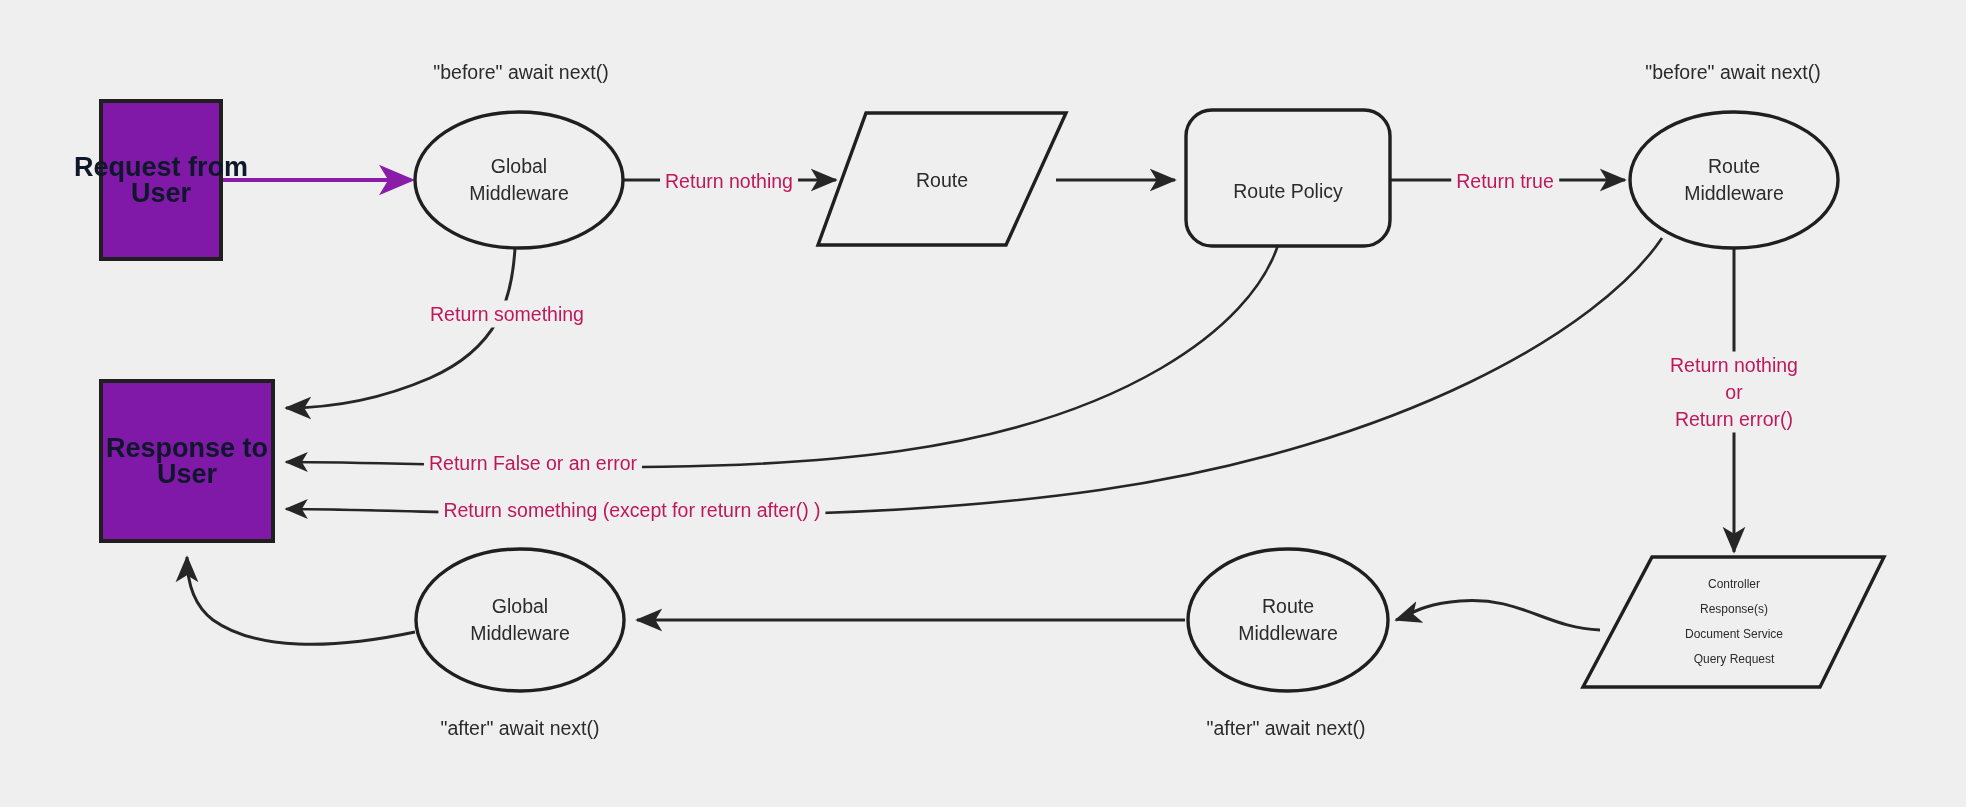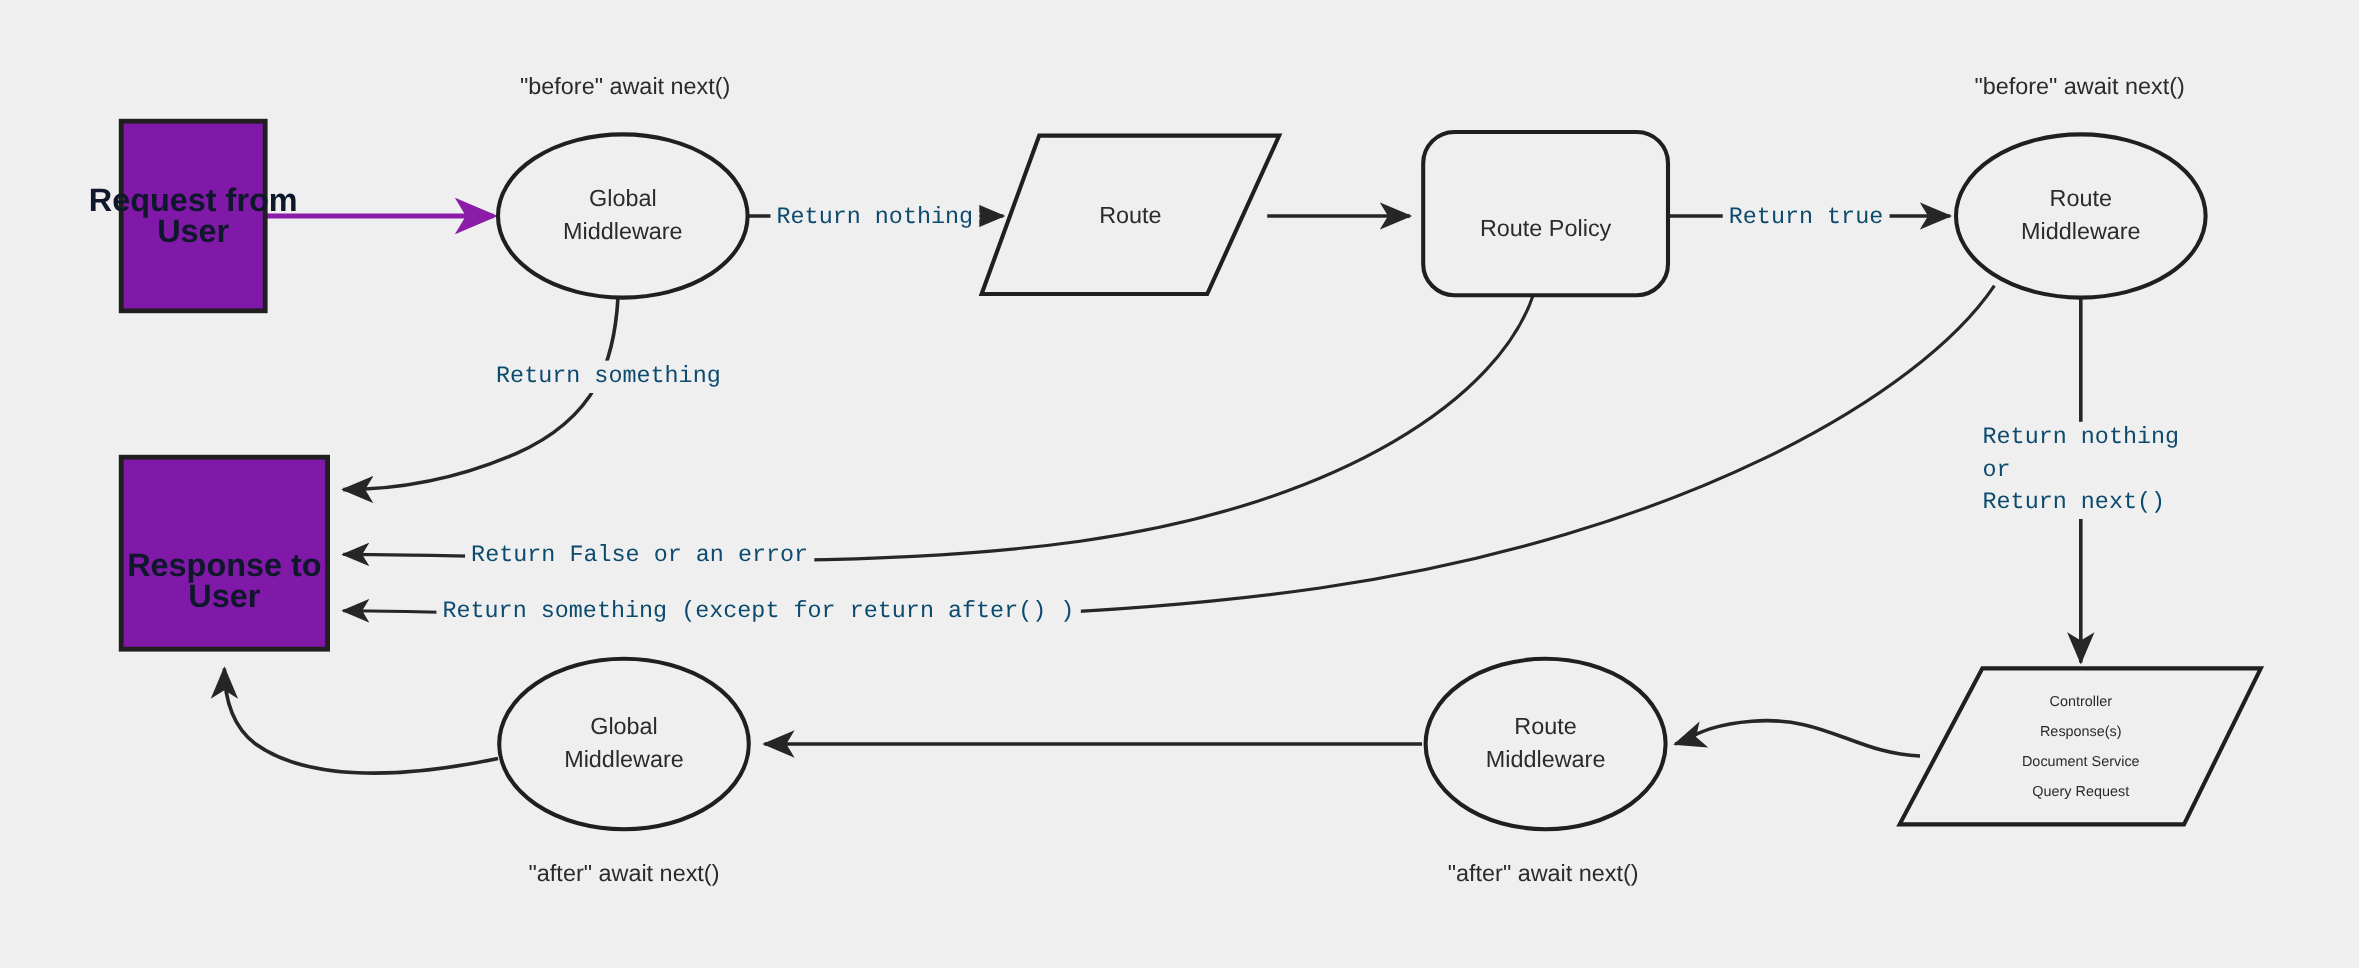--- a/index.html
+++ b/index.html
@@ -60,29 +60,28 @@
     pointer-events: none;
   }
   .node-label.purple-text {
     color: #0f172a;
     font-weight: bold;
     font-size: 27px;
     line-height: 26px;
   }
   .edge-label {
     position: absolute;
-    color: #0c4a6e;
+    color: #be185d;
     font-size: 19.5px;
     line-height: 27px;
-    text-align: left;
+    text-align: center;
     white-space: nowrap;
     background: #efefef;
     padding: 0 5px;
     pointer-events: none;
-    font-family: Liberation Mono, monospace;
   }
   .edge-label.multiline {
     white-space: normal;
   }
   .caption {
     position: absolute;
     color: #2b2b2b;
     font-size: 19.5px;
     line-height: 26px;
     text-align: center;
@@ -182,39 +181,39 @@
   <div class="node-label ctr" style="left:1288px; top:620px;">
     <div>Route</div>
     <div>Middleware</div>
   </div>
 
   <div class="node-label ctr" style="left:520px; top:620px;">
     <div>Global</div>
     <div>Middleware</div>
   </div>
 
-  <div class="node-label purple-text ctr" style="left:187px; top:461px;margin-top:23px;">
+  <div class="node-label purple-text ctr" style="left:187px; top:461px;">
     <div>Response to</div>
     <div>User</div>
   </div>
 
   <div class="edge-label ctr" style="left:729px; top:181px;">Return nothing</div>
 
   <div class="edge-label ctr" style="left:1505px; top:181px;">Return true</div>
 
   <div class="edge-label ctr" style="left:507px; top:314px;">Return something</div>
 
   <div class="edge-label ctr" style="left:533px; top:463px;">Return False or an error</div>
 
   <div class="edge-label ctr" style="left:632px; top:510px;">Return something (except for return after() )</div>
 
   <div class="edge-label multiline ctr" style="left:1734px; top:392px;">
     <div>Return nothing</div>
     <div>or</div>
-    <div>Return next()</div>
+    <div>Return error()</div>
   </div>
 
   <div class="caption ctr" style="left:521px; top:72px;">"before" await next()</div>
 
   <div class="caption ctr" style="left:1733px; top:72px;">"before" await next()</div>
 
   <div class="caption ctr" style="left:520px; top:728px;">"after" await next()</div>
 
   <div class="caption ctr" style="left:1286px; top:728px;">"after" await next()</div>
 

